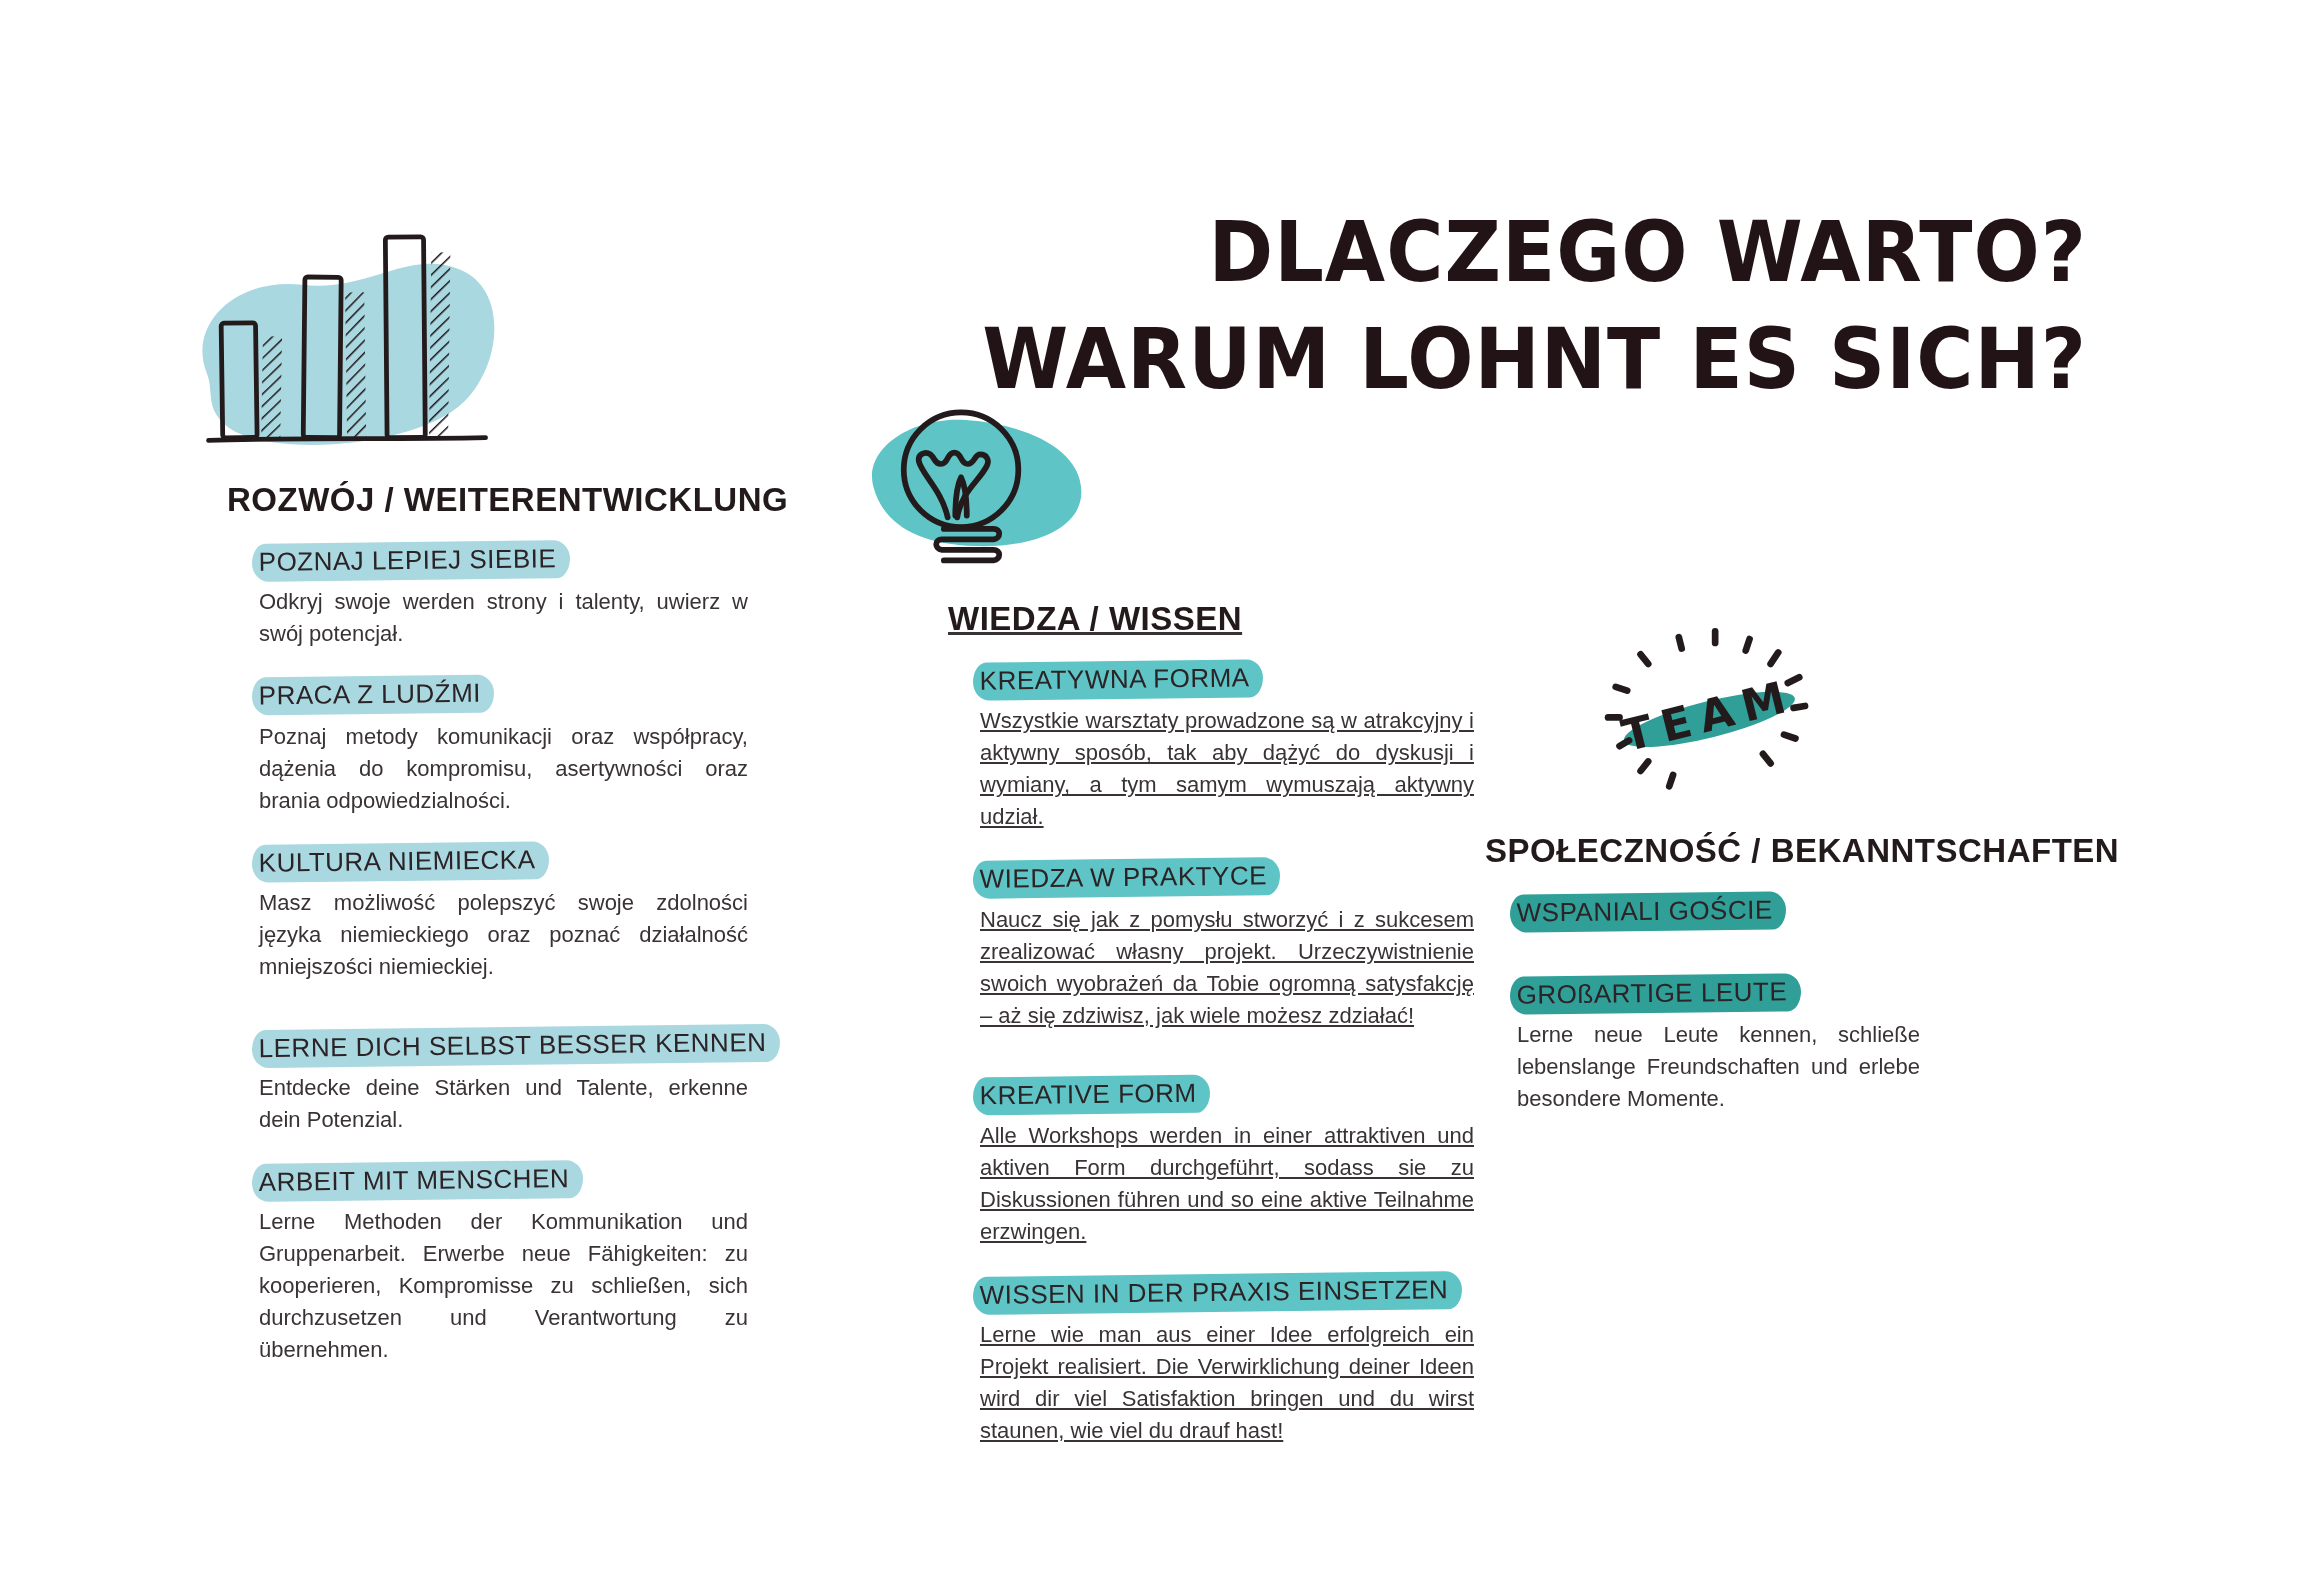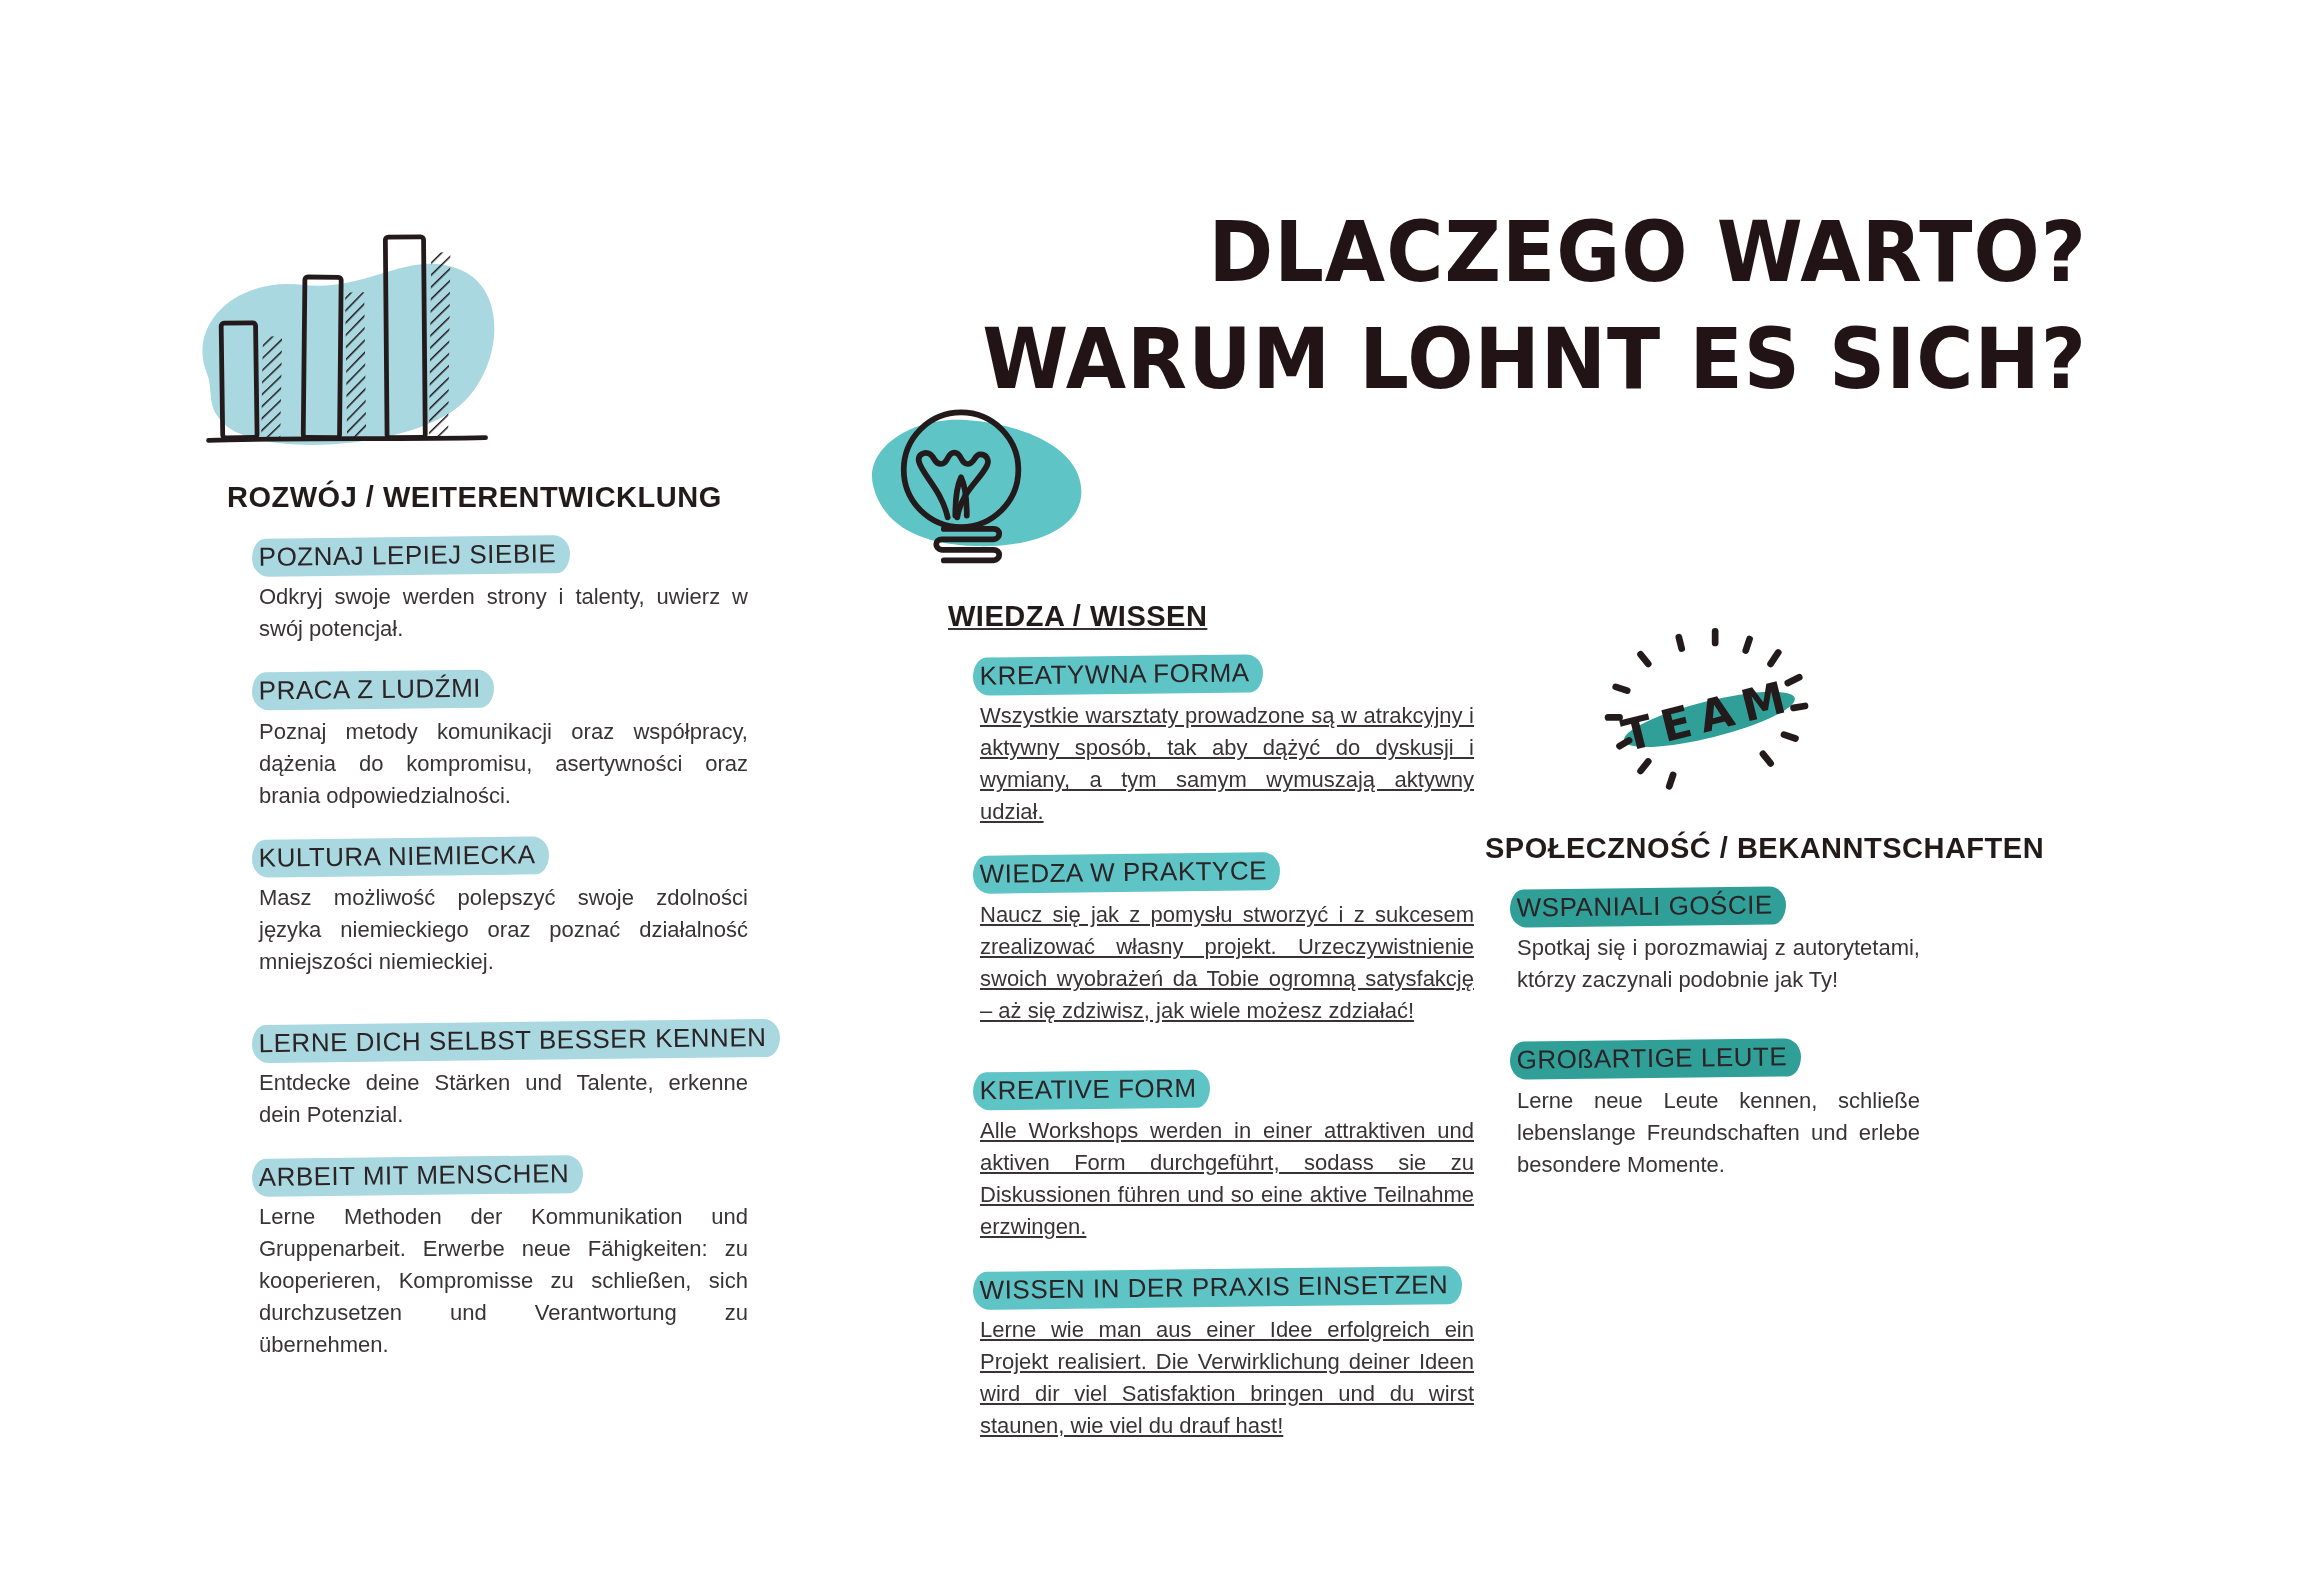--- a/index.html
+++ b/index.html
@@ -28,21 +28,21 @@
     transform-origin:top right;
     white-space:nowrap;
   }
   
   .col{position:absolute;}
   .col-left{left:227px;top:481px;width:521px;}
   .col-mid{left:948px;top:600px;width:526px;text-decoration:underline;}
   .col-right{left:1485px;top:832px;width:435px;}
   .col h2{
     margin:0 0 23px 0;
-    font-size:29px;
+    font-size:33px;
     font-weight:700;
     letter-spacing:0.5px;
     color:#231a1c;
     white-space:nowrap;
   }
   .item{margin-bottom:26px;margin-left:32px;}
   .item.gap-top{margin-top:44px;}
   .hl{
     display:inline-block;
     font-size:26px;
@@ -173,21 +173,20 @@
     <div class="item">
       <span class="hl hl-teal">WISSEN IN DER PRAXIS EINSETZEN</span>
       <p>Lerne wie man aus einer Idee erfolgreich ein Projekt realisiert. Die Verwirklichung deiner Ideen wird dir viel Satisfaktion bringen und du wirst staunen, wie viel du drauf hast!</p>
     </div>
   </section>
 
   <section class="col col-right">
     <h2>SPOŁECZNOŚĆ / BEKANNTSCHAFTEN</h2>
     <div class="item">
       <span class="hl hl-dark">WSPANIALI GOŚCIE</span>
-      <p>Spotkaj się i porozmawiaj z autorytetami, którzy zaczynali podobnie jak Ty!</p>
     </div>
     <div class="item gap-top">
       <span class="hl hl-dark">GROßARTIGE LEUTE</span>
       <p>Lerne neue Leute kennen, schließe lebenslange Freundschaften und erlebe besondere Momente.</p>
     </div>
   </section>
 
 </div>
 
 

